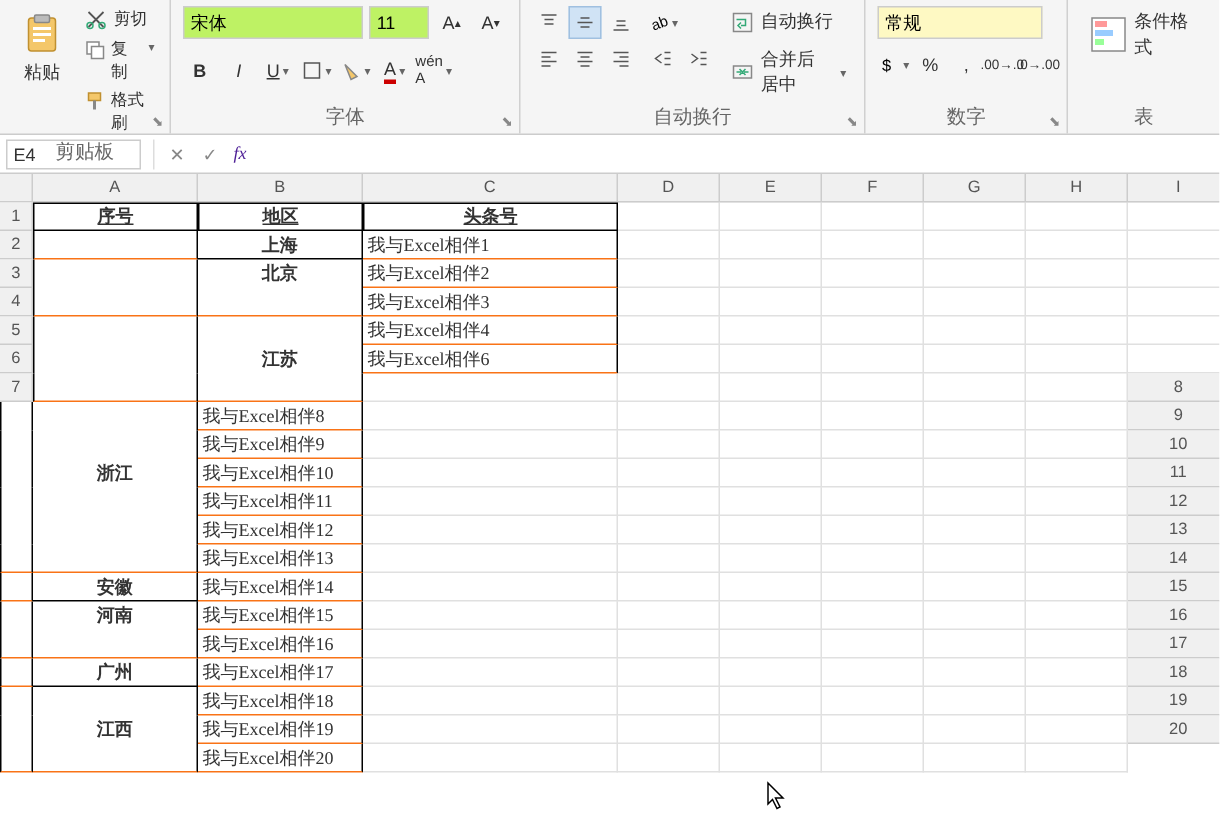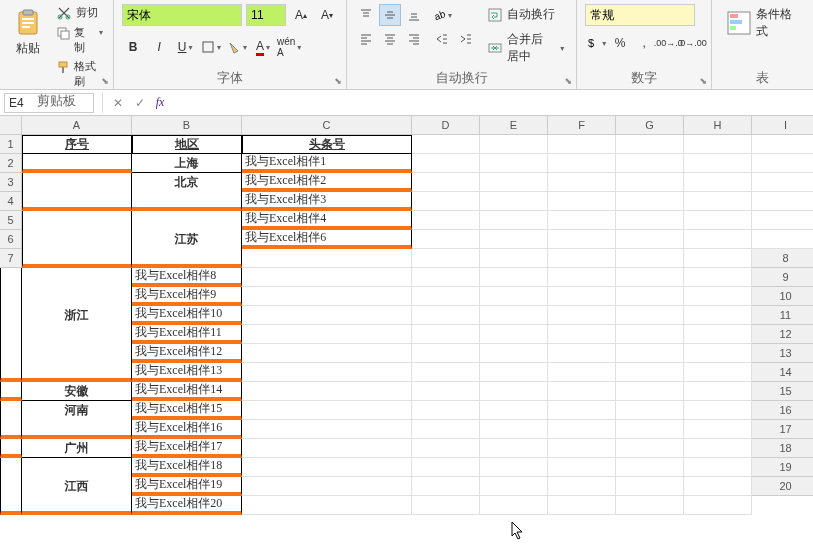--- a/index.html
+++ b/index.html
@@ -36,21 +36,21 @@
 .fbar-input{flex:1;border:none;outline:none;height:20px;padding:0 4px;font-size:12px}
 
 .grid-wrap{position:relative;height:428px;overflow:hidden}
 .grid{display:grid;grid-template-columns:22px 110px 110px 170px repeat(6,68px);grid-auto-rows:19px}
 .hdr{background:#f0f0f0;border-right:1px solid #ccc;border-bottom:1px solid #ccc;display:flex;align-items:center;justify-content:center;font-size:11px;color:#555;cursor:pointer}
 .corner{background:#f0f0f0;border-right:1px solid #ccc;border-bottom:1px solid #ccc}
 .rowhdr{background:#f0f0f0;border-right:1px solid #ccc;border-bottom:1px solid #ccc;display:flex;align-items:center;justify-content:center;font-size:11px;color:#555;cursor:pointer}
 .cell{border-right:1px solid #e0e0e0;border-bottom:1px solid #e0e0e0;padding:0 3px;display:flex;align-items:center;font-size:12px;overflow:hidden;white-space:nowrap;font-family:SimSun,serif}
 .thdr{font-weight:bold;text-decoration:underline;justify-content:center;border:1px solid #000;border-right:1px solid #000;border-bottom:1px solid #000}
 .breg{font-weight:bold;justify-content:center;border-right:1px solid #000;border-bottom:1px solid #000;}
-.bcell{border-right:1px solid #000;border-bottom:4px solid #f97316}
+.bcell{border-right:1px solid #000;border-bottom:1px solid #f97316}
 .bcell-l{border-left:1px solid #000}
 .cursor-ptr{position:absolute;left:510px;top:404px;pointer-events:none;font-size:16px;color:#000}
 </style>
 </head>
 <body>
 
 <div class="ribbon">
 
   <div class="rgroup">
     <div class="rgroup-content">

